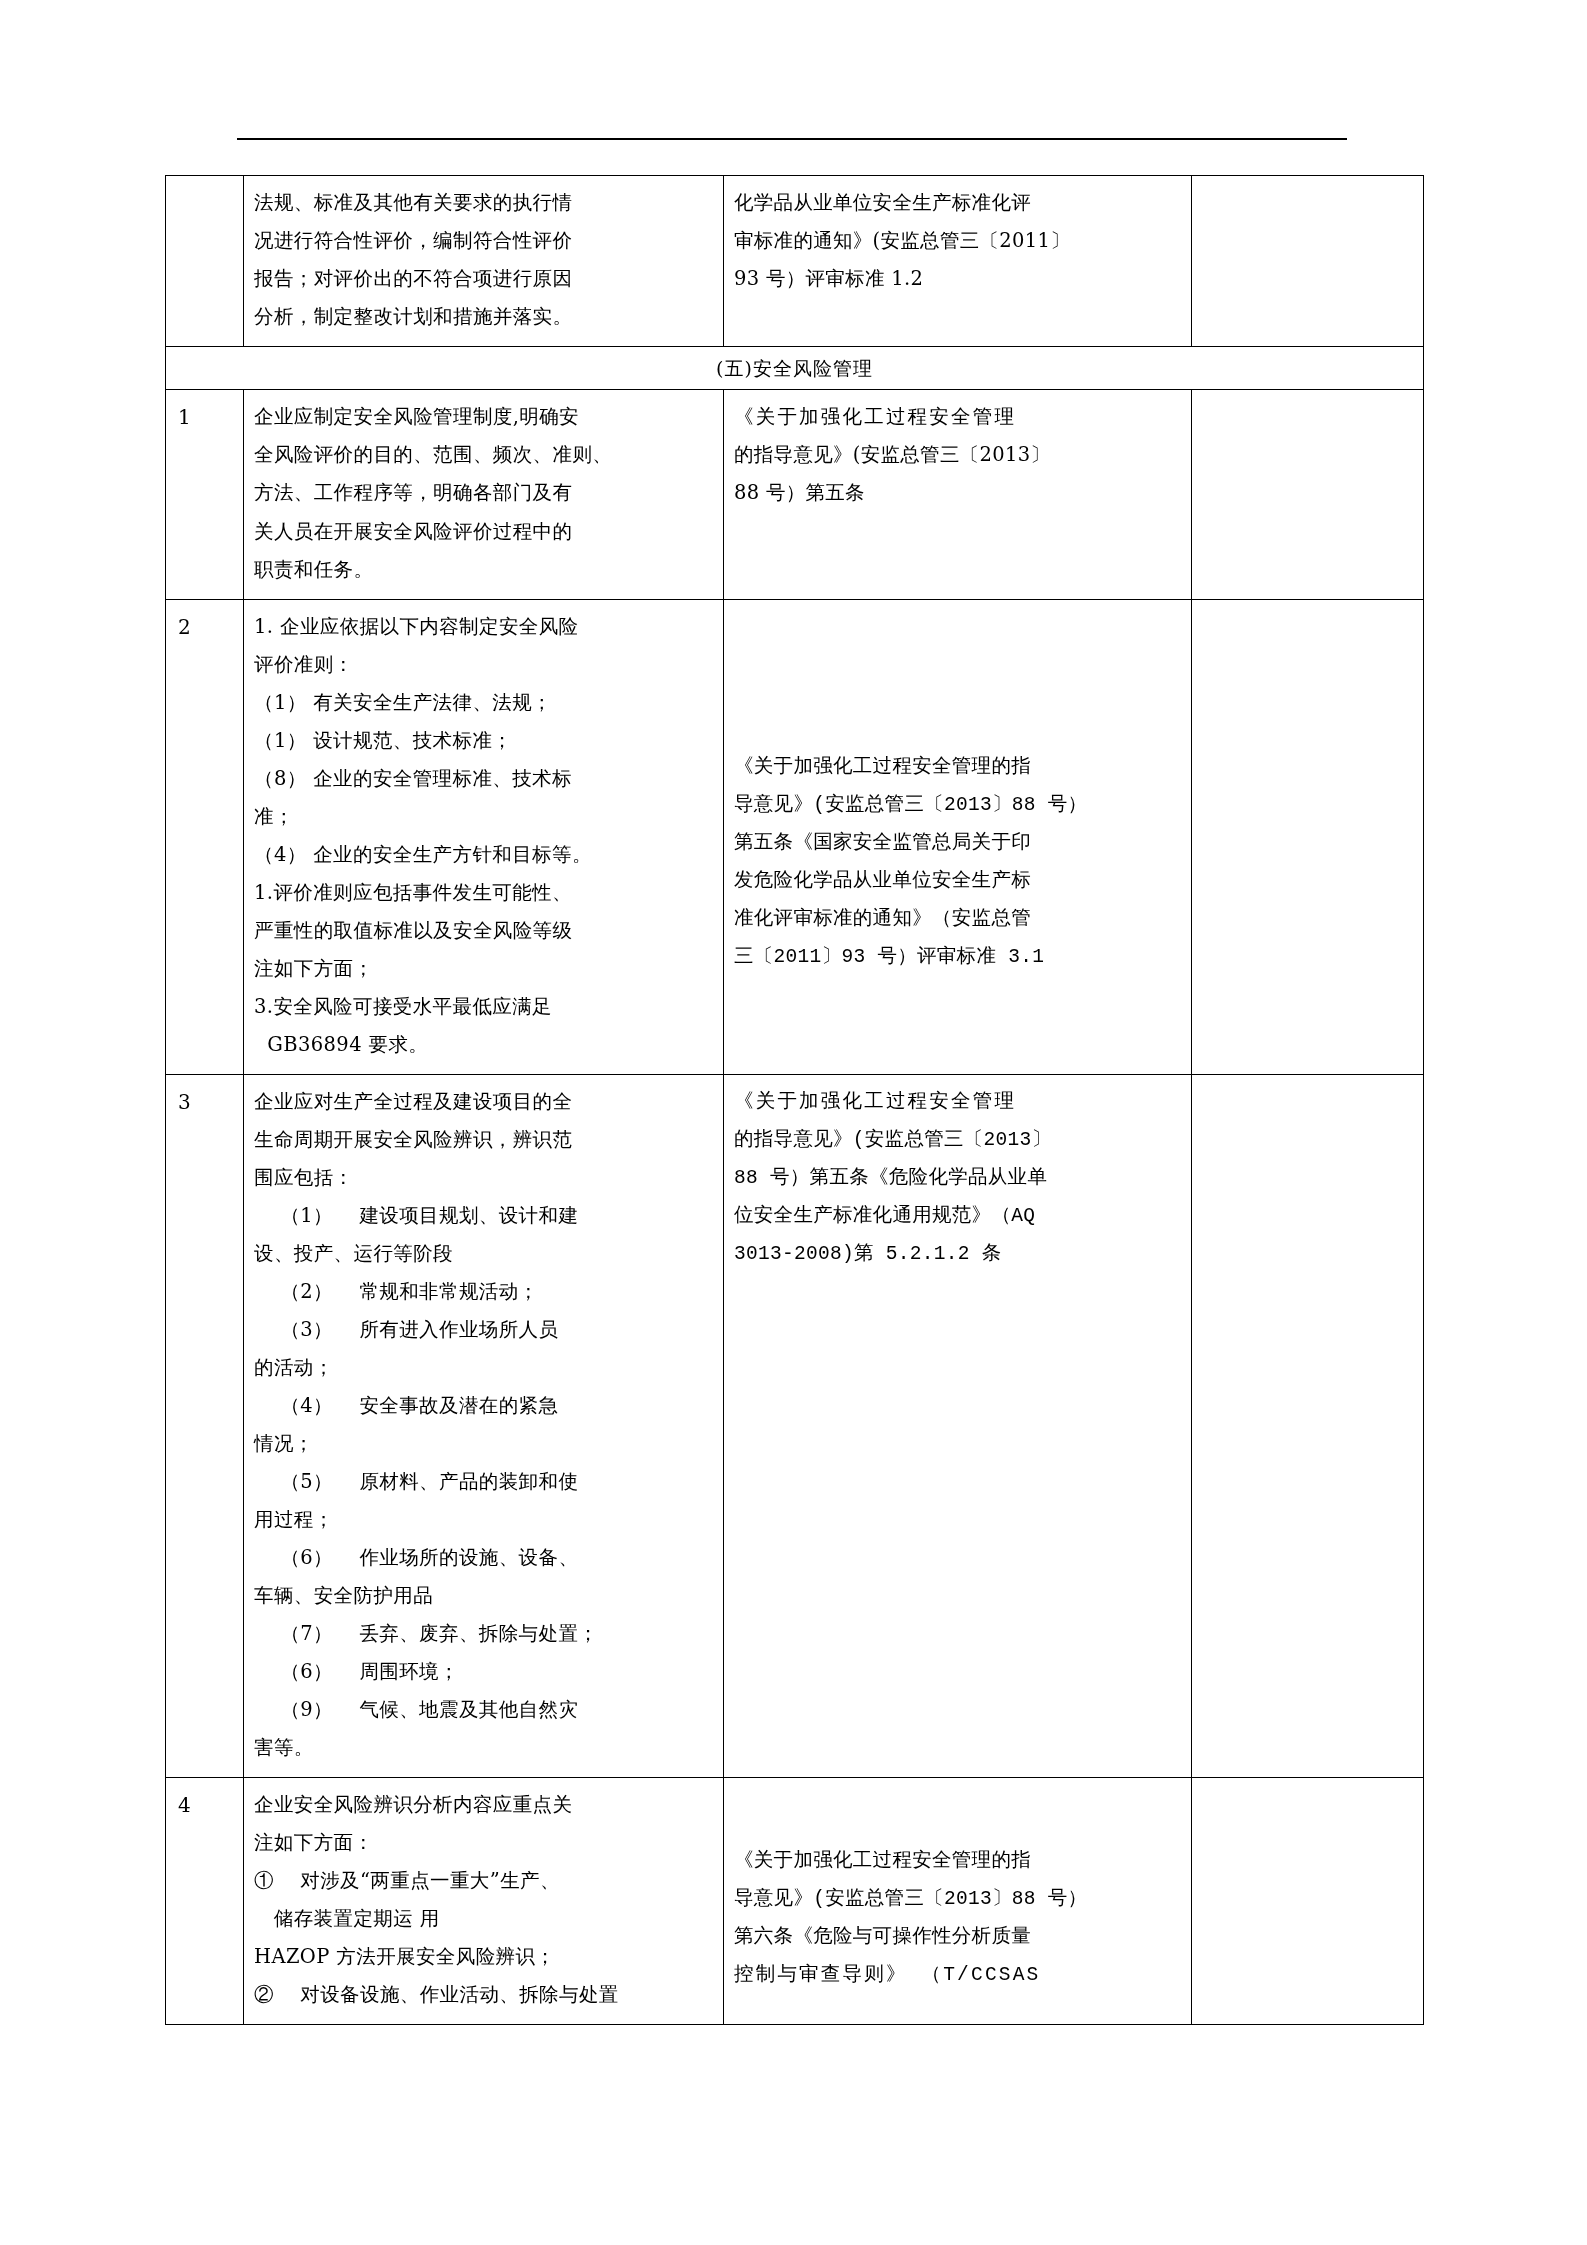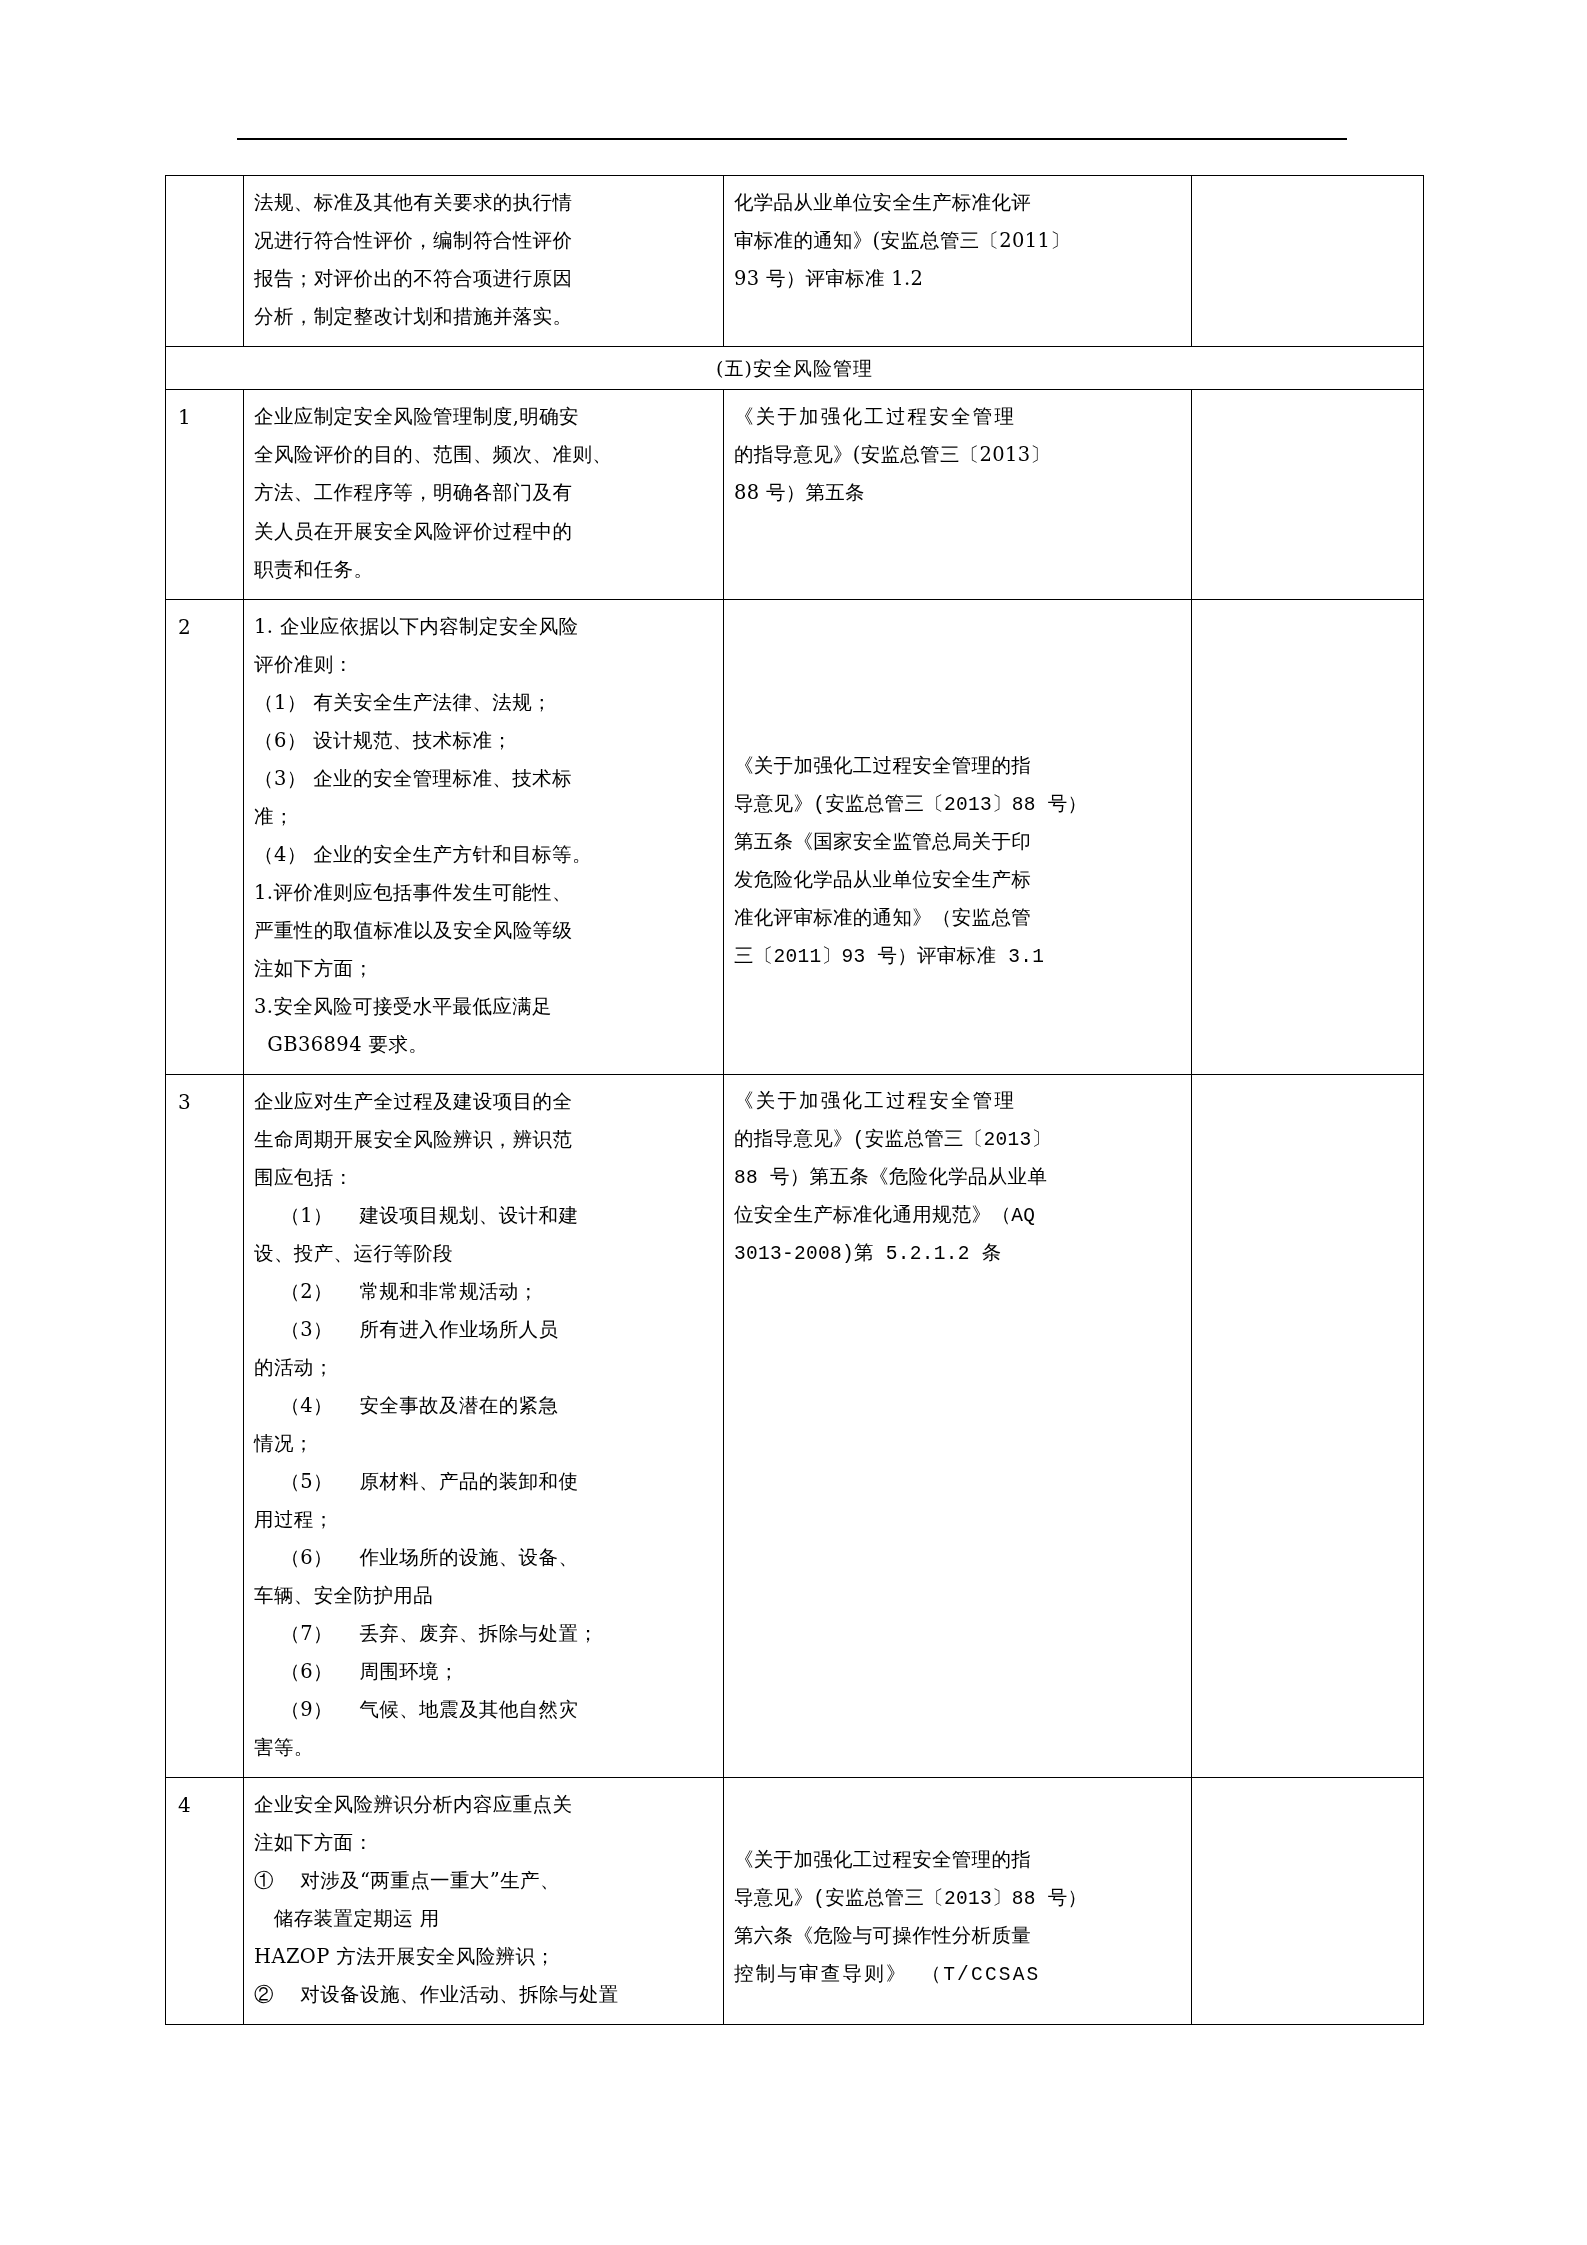--- a/index.html
+++ b/index.html
@@ -121,22 +121,22 @@
         </td>
         <td class="note"></td>
       </tr>
 
       <tr>
         <td class="num">2</td>
         <td class="body">
           <span class="l">1. 企业应依据以下内容制定安全风险</span>
           <span class="l">评价准则：</span>
           <span class="l">（1） 有关安全生产法律、法规；</span>
-          <span class="l">（6） 设计规范、技术标准；</span>
-          <span class="l">（3） 企业的安全管理标准、技术标</span>
+          <span class="l">（1） 设计规范、技术标准；</span>
+          <span class="l">（8） 企业的安全管理标准、技术标</span>
           <span class="l">准；</span>
           <span class="l">（4） 企业的安全生产方针和目标等。</span>
           <span class="l">1.评价准则应包括事件发生可能性、</span>
           <span class="l">严重性的取值标准以及安全风险等级</span>
           <span class="l">注如下方面；</span>
           <span class="l">3.安全风险可接受水平最低应满足</span>
           <span class="l">  GB36894 要求。</span>
         </td>
         <td class="ref justify">
           <div style="height:140px"></div>

